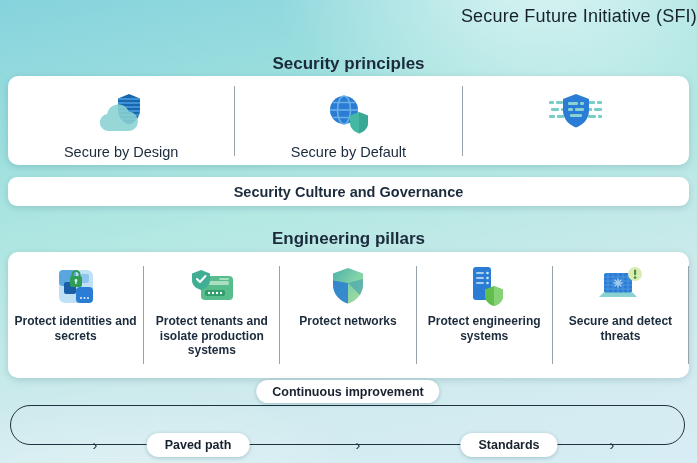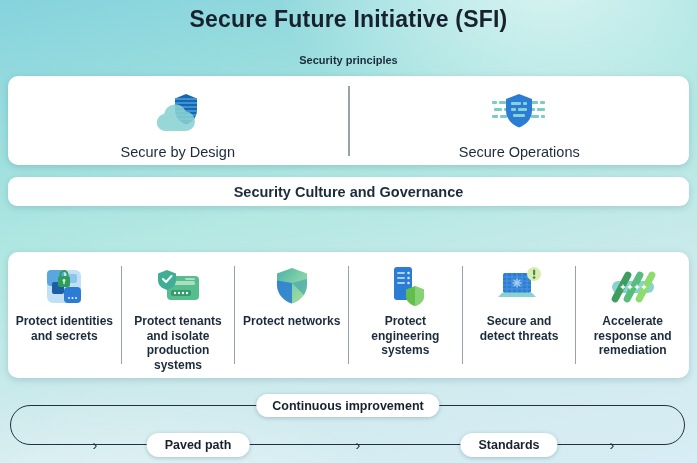--- a/index.html
+++ b/index.html
@@ -6,26 +6,26 @@
   body{font-family:"Liberation Sans","DejaVu Sans",sans-serif;}
   .stage{
     position:relative;width:697px;height:463px;overflow:hidden;
     color:#1b2b3c;
     background:
       radial-gradient(ellipse 420px 300px at 78% -8%, rgba(236,251,248,0.85), rgba(236,251,248,0) 65%),
       radial-gradient(ellipse 520px 260px at 18% 118%, rgba(255,255,255,0.55), rgba(255,255,255,0) 60%),
       linear-gradient(168deg, #86d3dd 0%, #9fe0de 26%, #b4e8e3 45%, #cdeaec 68%, #d8edf5 100%);
   }
   .title{
-    position:absolute;top:6px;left:0;width:100%;text-align:center;
-    font-size:23px;font-weight:700;letter-spacing:.2px;color:#17222e;
+    position:absolute;top:6px;left:0;width:100%;text-align:right;
+    font-size:18px;font-weight:400;letter-spacing:.2px;color:#17222e;
   }
   .section-label{
     position:absolute;left:0;width:100%;text-align:center;
-    font-size:11px;font-weight:600;color:#1b2b3c;
+    font-size:17px;font-weight:600;color:#1b2b3c;
   }
   .section-label.principles{top:54px;}
   .section-label.pillars{top:229px;}
   .card{
     position:absolute;left:8px;width:681px;background:#ffffff;border-radius:10px;
     box-shadow:0 2px 7px rgba(10,70,90,0.18);
     display:flex;align-items:stretch;
   }
   .card.principles{top:76px;height:89px;}
   .card.pillars{top:252px;height:126px;}
@@ -48,21 +48,21 @@
   .loop-rect{
     position:absolute;left:10px;top:405px;width:675px;height:40px;
     border:1.6px solid #22313f;border-radius:22px;background:transparent;box-sizing:border-box;
   }
   .pill{
     position:absolute;background:#ffffff;border-radius:14px;
     box-shadow:0 1px 4px rgba(10,60,80,0.25);
     display:flex;align-items:center;justify-content:center;
     font-size:12.5px;font-weight:600;color:#17222e;white-space:nowrap;
   }
-  .pill.top{top:394px;left:348px;transform:translateX(-50%);height:23px;padding:0 16px;}
+  .pill.top{top:380px;left:348px;transform:translateX(-50%);height:23px;padding:0 16px;}
   .pill.bottom{top:433px;transform:translateX(-50%);height:24px;padding:0 18px;}
   .pill.paved{left:198px;}
   .pill.standards{left:509px;}
   .chevron{
     position:absolute;top:436px;font-size:15px;font-weight:400;color:#22313f;line-height:18px;
     transform:translateX(-50%);
   }
   .chevron.c1{left:95px;}
   .chevron.c2{left:358px;}
   .chevron.c3{left:612px;}
@@ -96,20 +96,35 @@
               <line x1="20" y1="26" x2="46" y2="26"></line>
           </g>
           <path d="M12 38a8.5 8.5 0 0 1-1-16.9 11.5 11.5 0 0 1 22-2.6A8 8 0 0 1 31.5 38z" fill="#8ad1d2" opacity="0.88"></path>
         </svg>
       </div>
       <div class="p-label">Secure by Design</div>
     </div>
 
     <div class="divider"></div>
 
+    <div class="col principle">
+      <div class="icon-wrap">
+        <svg width="46" height="42" viewBox="0 0 46 42">
+          <circle cx="19" cy="17" r="14" fill="#2a7cd4"></circle>
+          <g stroke="#6cb0e8" stroke-width="1.6" fill="none">
+            <ellipse cx="19" cy="17" rx="6.5" ry="14"></ellipse>
+            <line x1="5" y1="17" x2="33" y2="17"></line>
+            <path d="M7.5 9.5h23M7.5 24.5h23"></path>
+          </g>
+          <path d="M34 19l9 3.5v7.5c0 5.5-4.5 9-9 10.5-4.5-1.5-9-5-9-10.5v-7.5z" fill="#45b8a4"></path>
+          <path d="M34 19l9 3.5v7.5c0 5.5-4.5 9-9 10.5z" fill="#2f9c8a" opacity="0.55"></path>
+        </svg>
+      </div>
+      <div class="p-label">Secure by Default</div>
+    </div>
 
     <div class="divider"></div>
 
     <div class="col principle">
       <div class="icon-wrap">
         <svg width="58" height="42" viewBox="0 0 58 42">
           <g fill="#79cdc4">
             <rect x="2" y="8" width="5" height="3" rx="1"></rect>
               <rect x="9" y="8" width="7" height="3" rx="1"></rect>
             <rect x="4" y="15" width="8" height="3" rx="1"></rect>
@@ -126,26 +141,26 @@
           <path d="M29 1l13 5v11.5c0 9-6.5 14.5-13 17C22.5 32 16 26.5 16 17.5V6z" fill="#2a7cd4"></path>
           <g fill="#8ad1d2">
             <rect x="21" y="9" width="10" height="3" rx="1"></rect>
               <rect x="33" y="9" width="4" height="3" rx="1"></rect>
             <rect x="21" y="15" width="5" height="3" rx="1"></rect>
               <rect x="28" y="15" width="9" height="3" rx="1"></rect>
             <rect x="23" y="21" width="12" height="3" rx="1"></rect>
           </g>
         </svg>
       </div>
-      <div class="p-label">Secure Operations</div>
     </div>
   </div>
 
   <div class="culture-bar">Security Culture and Governance</div>
 
+  <div class="section-label pillars">Engineering pillars</div>
 
   <div class="card pillars">
 
     <div class="col pillar">
       <div class="icon-wrap">
         <svg width="40" height="38" viewBox="0 0 40 38">
           <rect x="3" y="2" width="34" height="33" rx="6" fill="#bfe0f5"></rect>
           <rect x="3" y="2" width="17" height="16" rx="4" fill="#5aa7e0"></rect>
           <rect x="20" y="19" width="17" height="16" rx="4" fill="#2a7cd4"></rect>
           <rect x="8" y="14" width="12" height="12" rx="2" fill="#1b5ea6"></rect>
@@ -263,39 +278,20 @@
           <circle cx="39" cy="8" r="7" fill="#d9ecb4"></circle>
           <rect x="38" y="3.5" width="2.2" height="5.8" rx="1.1" fill="#4a8f3f"></rect>
           <circle cx="39.1" cy="11.6" r="1.3" fill="#4a8f3f"></circle>
         </svg>
       </div>
       <div class="p-label">Secure and detect threats</div>
     </div>
 
     <div class="divider"></div>
 
-    <div class="col pillar">
-      <div class="icon-wrap">
-        <svg width="50" height="38" viewBox="0 0 50 38">
-          <rect x="4" y="13" width="42" height="12" rx="6" fill="#8ad1d2"></rect>
-          <g>
-            <rect x="10" y="2" width="7" height="34" rx="3.5" fill="#3f9e5f" transform="rotate(28 13.5 19)"></rect>
-            <rect x="22" y="2" width="7" height="34" rx="3.5" fill="#58bd7a" transform="rotate(28 25.5 19)"></rect>
-            <rect x="34" y="2" width="7" height="34" rx="3.5" fill="#8edc6e" transform="rotate(28 37.5 19)"></rect>
-          </g>
-          <g fill="#ffffff">
-            <path d="M15 16l.9 2.1L18 19l-2.1.9L15 22l-.9-2.1L12 19l2.1-.9z"></path>
-            <path d="M22 16l.9 2.1L25 19l-2.1.9L22 22l-.9-2.1L19 19l2.1-.9z"></path>
-            <path d="M29 16l.9 2.1L32 19l-2.1.9L29 22l-.9-2.1L26 19l2.1-.9z"></path>
-            <path d="M36 16l.9 2.1L39 19l-2.1.9L36 22l-.9-2.1L33 19l2.1-.9z"></path>
-          </g>
-        </svg>
-      </div>
-      <div class="p-label">Accelerate response and remediation</div>
-    </div>
   </div>
 
   <div class="loop-rect"></div>
 
   <div class="pill top">Continuous improvement</div>
 
   <span class="chevron c1">›</span>
   <div class="pill bottom paved">Paved path</div>
   <span class="chevron c2">›</span>
   <div class="pill bottom standards">Standards</div>

